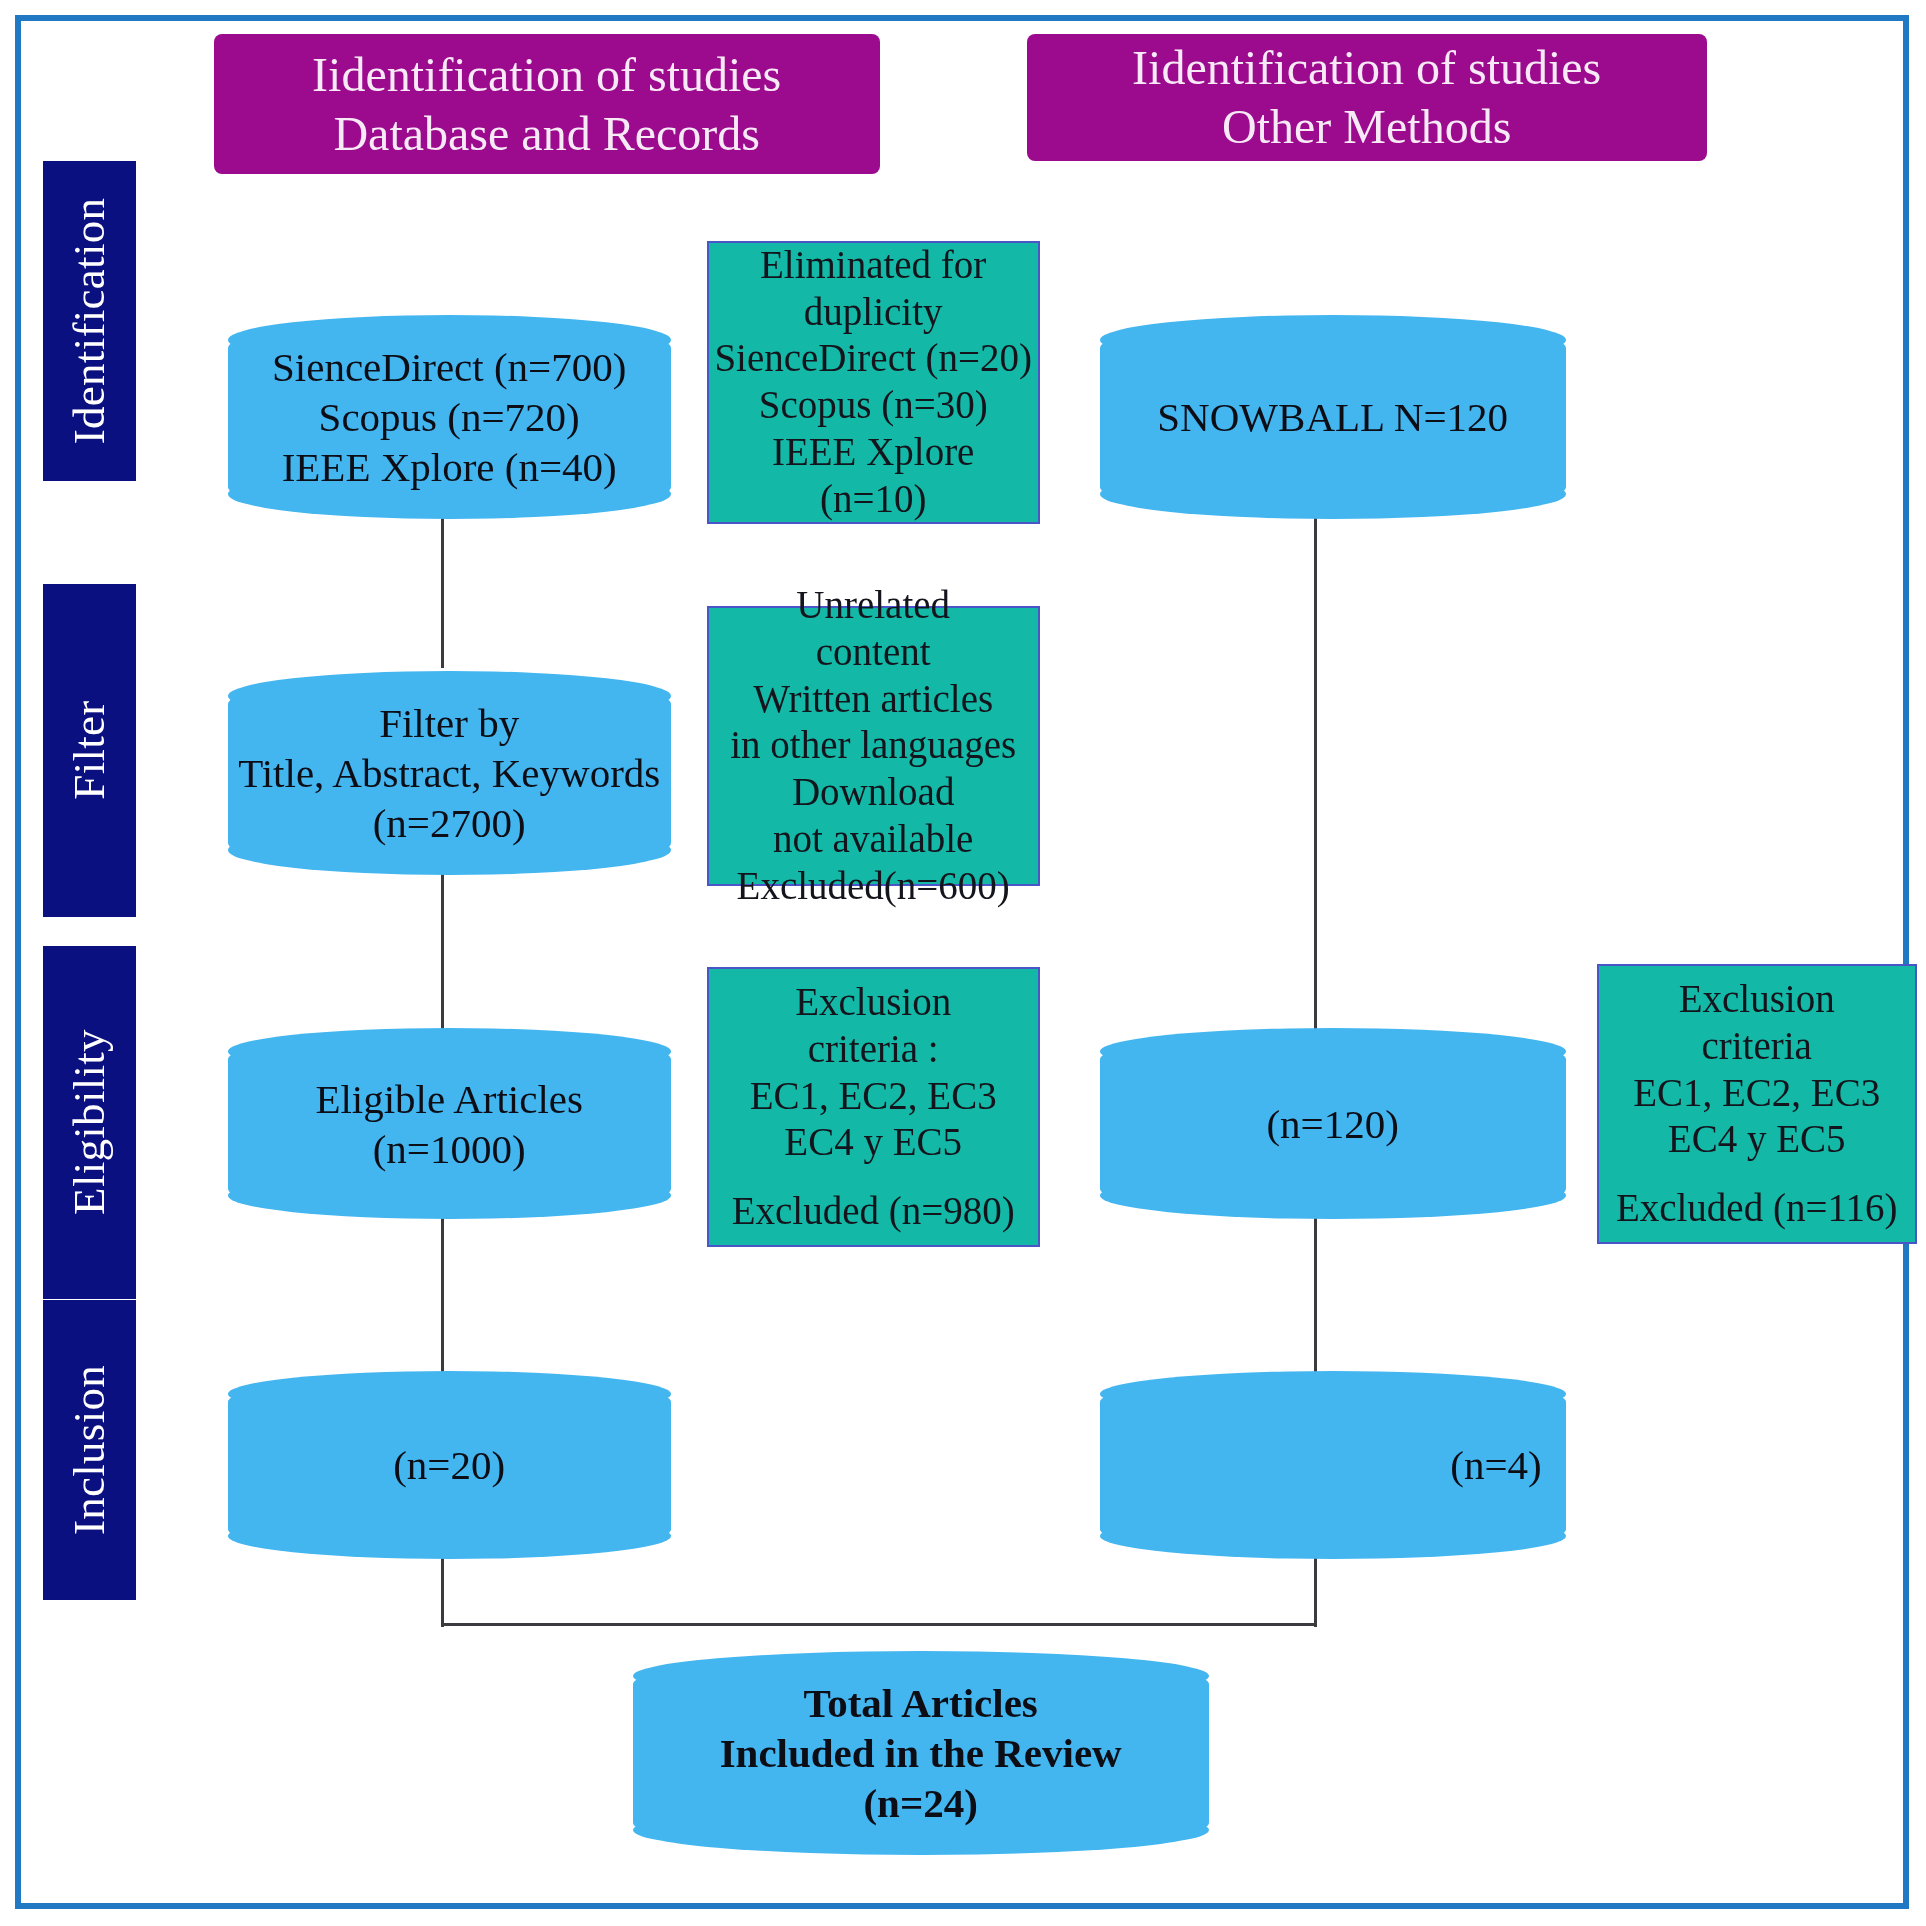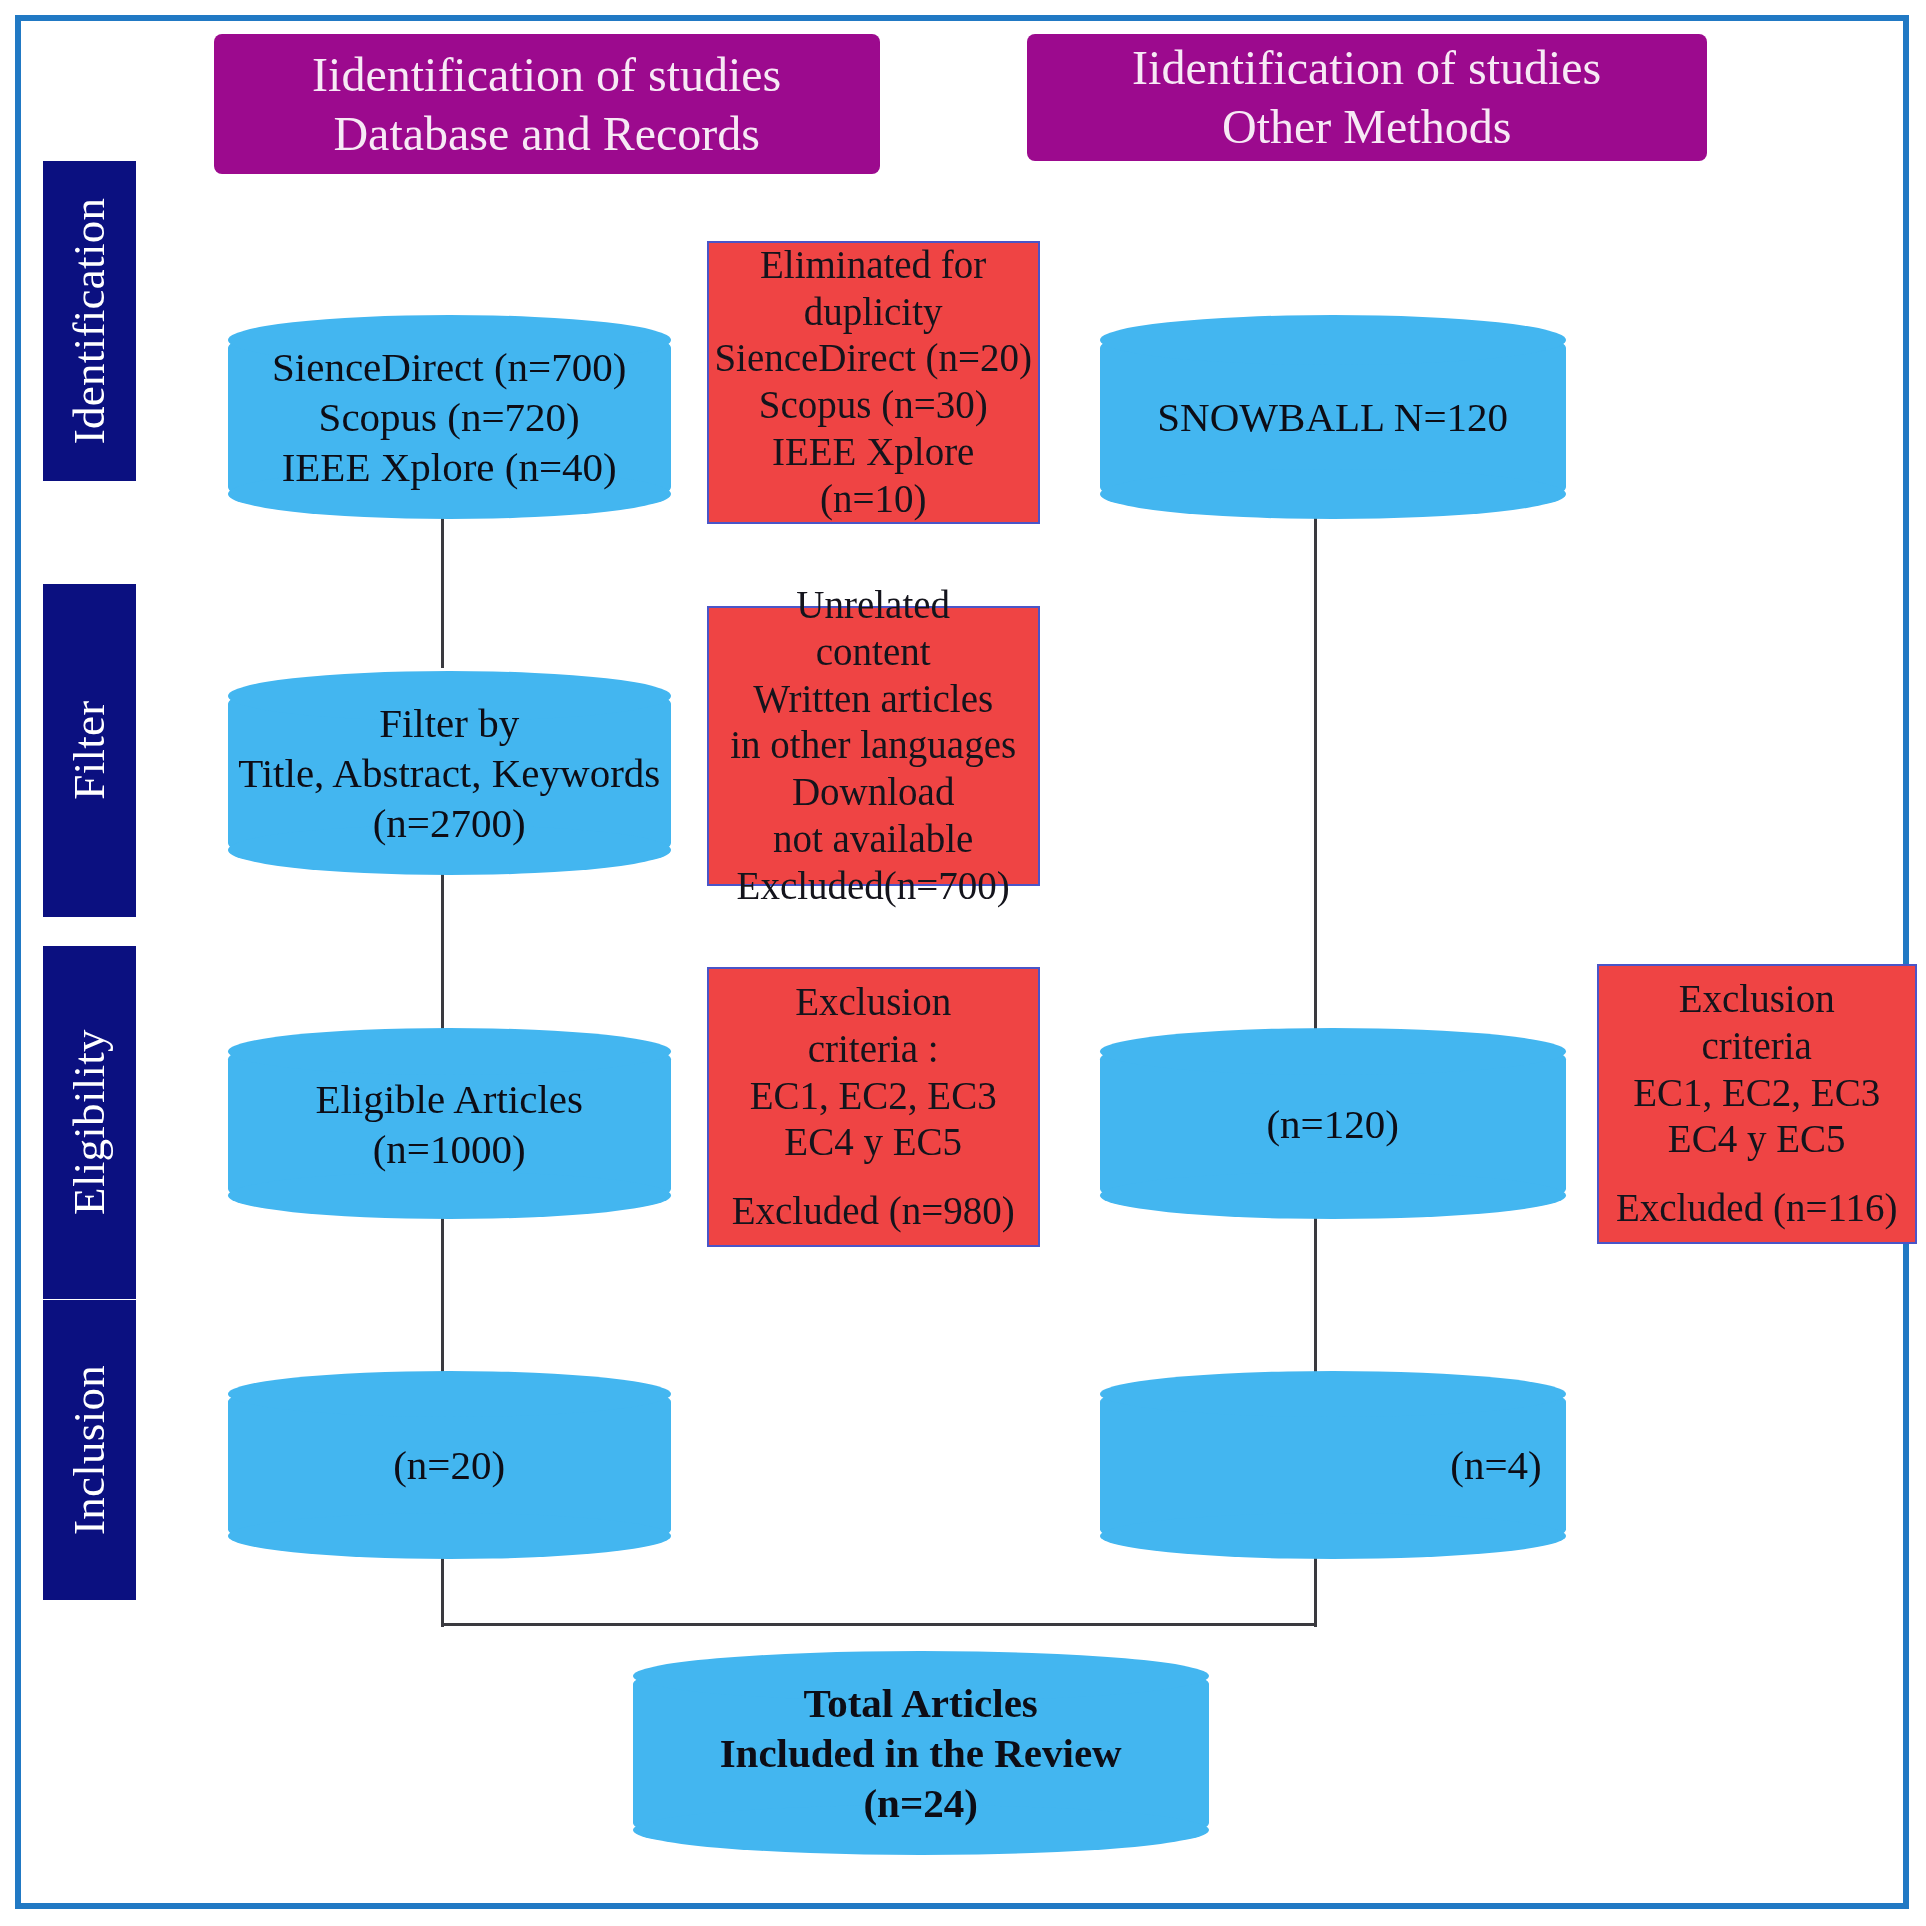--- a/index.html
+++ b/index.html
@@ -89,21 +89,21 @@
     line-height:1.22;
     z-index:3;
     padding:0 24px;
     box-sizing:border-box;
   }
   .cyl .txt .l{display:block;white-space:nowrap;}
 
   
   .note{
     position:absolute;
-    background:#ef4444;
+    background:#14b8a6;
     border:2px solid #4a55c8;
     box-sizing:border-box;
     display:flex;
     flex-direction:column;
     align-items:center;
     justify-content:center;
     text-align:center;
     color:#14141c;
     font-family:"Liberation Serif", serif;
     line-height:1.2;
@@ -201,21 +201,21 @@
       </div>
     </div>
 
     <div class="note" style="left:686px;top:585px;width:333px;height:280px;font-size:39px;">
       <span class="l">Unrelated</span>
       <span class="l">content</span>
       <span class="l">Written articles</span>
       <span class="l">in other languages</span>
       <span class="l">Download</span>
       <span class="l">not available</span>
-      <span class="l">Excluded(n=700)</span>
+      <span class="l">Excluded(n=600)</span>
     </div>
 
     <div class="cyl" style="left:207px;top:1013px;width:443px;height:180px;">
       <div class="body"></div>
       <div class="cap top"></div>
       <div class="cap bottom"></div>
       <div class="txt" style="font-size:41px;">
         <span class="l">Eligible Articles</span>
         <span class="l">(n=1000)</span>
       </div>

